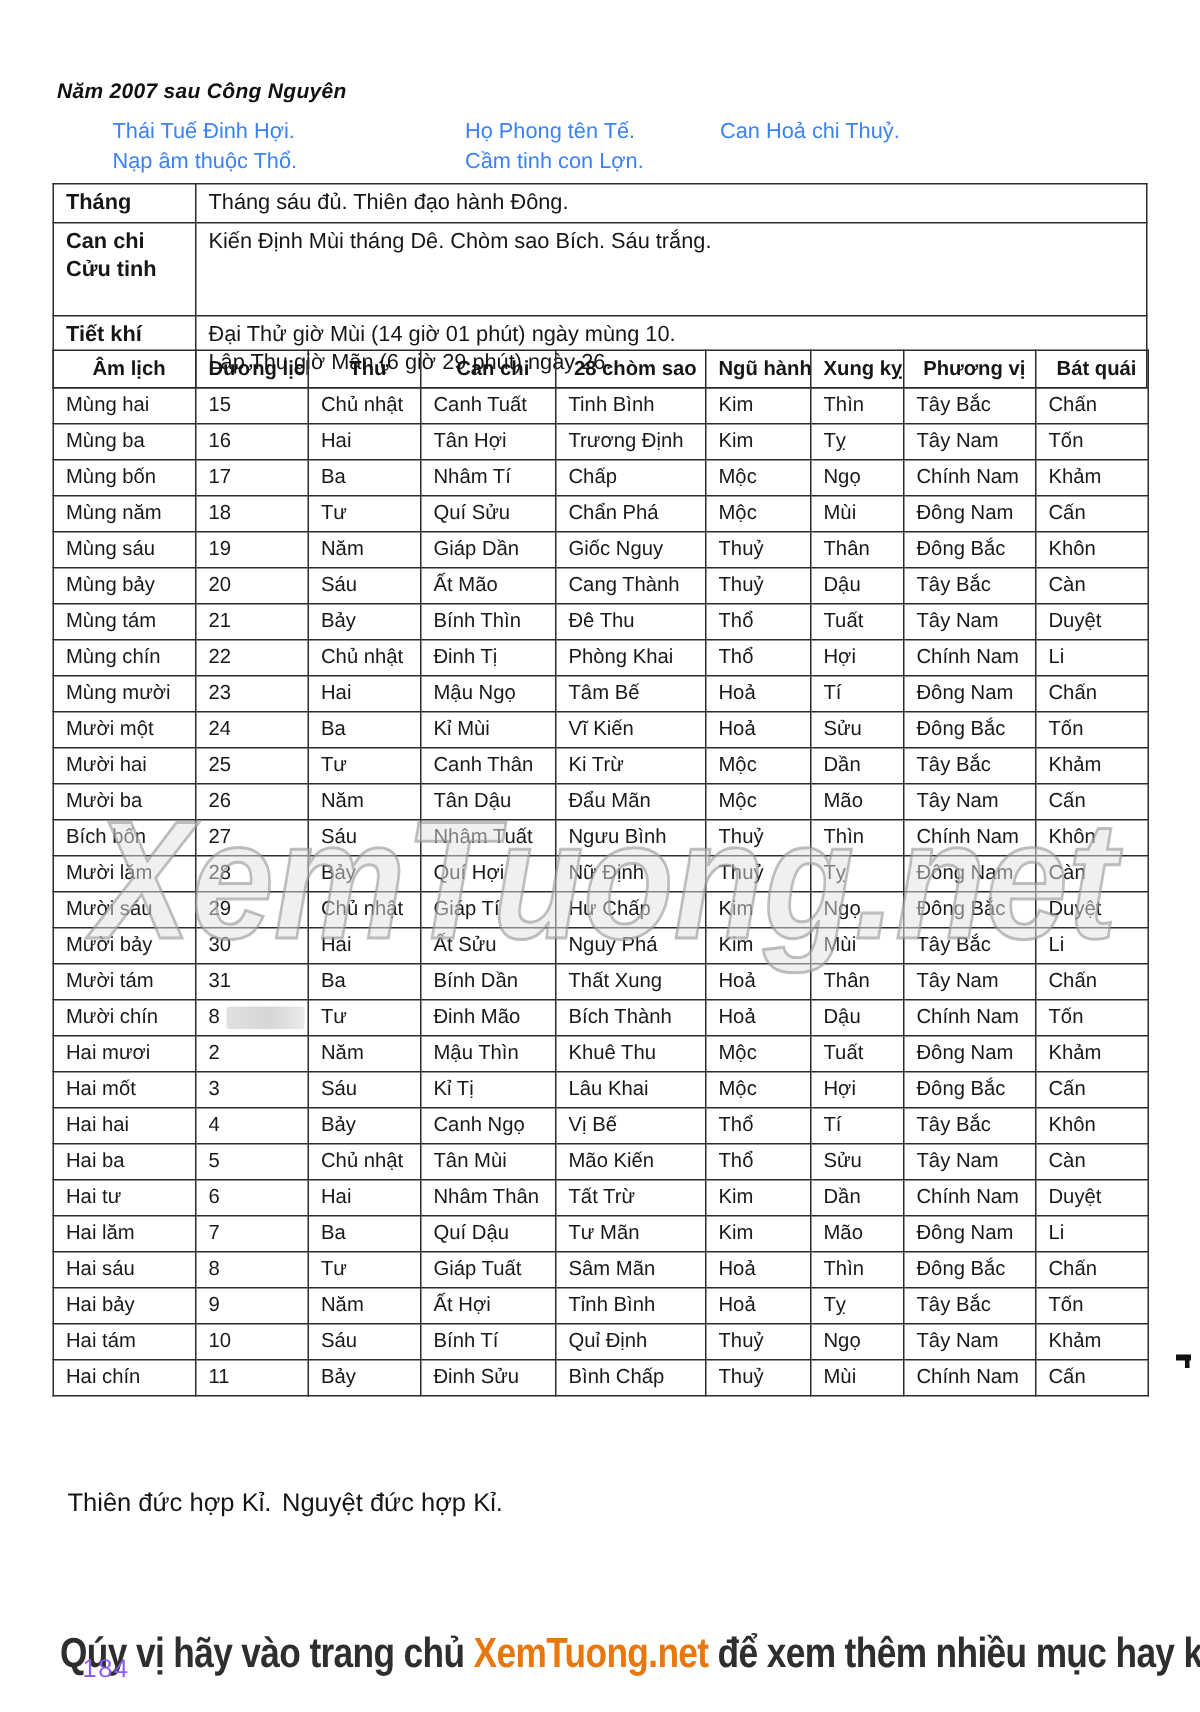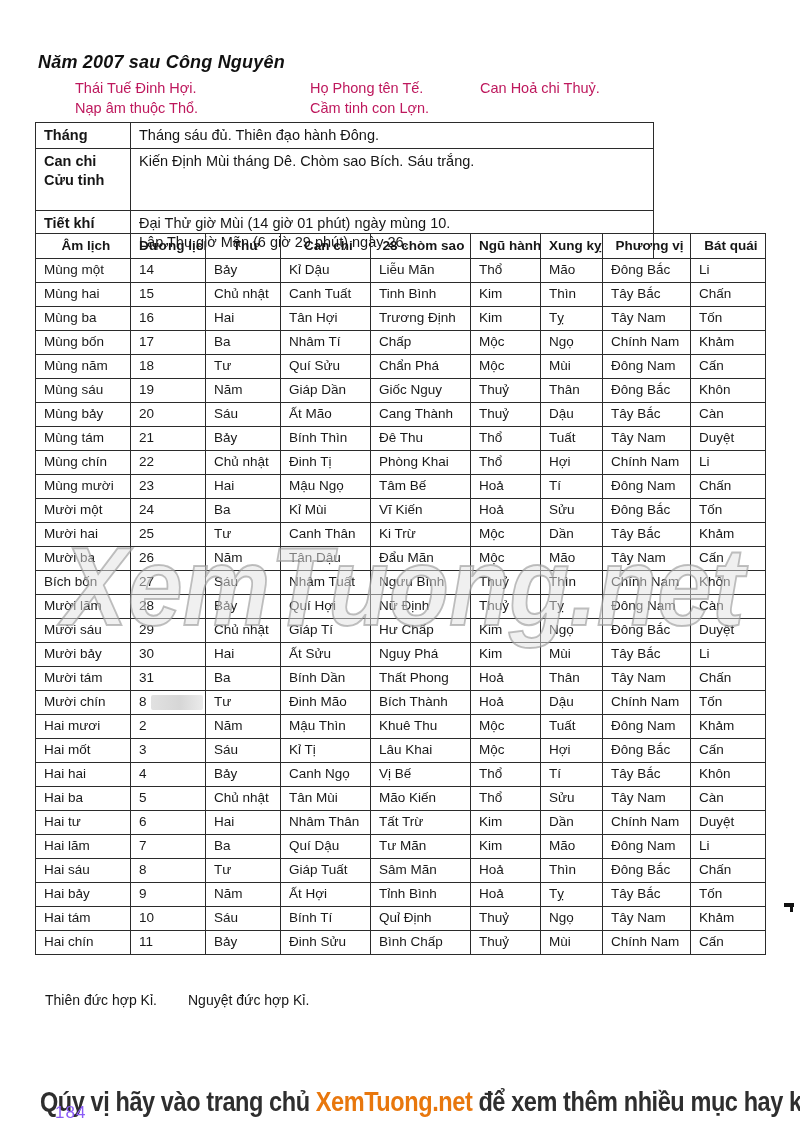--- a/index.html
+++ b/index.html
@@ -9,31 +9,31 @@
     font-family: "Liberation Sans", sans-serif;
     color: #161616;
     position: relative;
     overflow: hidden;
   }
   .page { position: absolute; inset: 0; background: #fff; }
 
   
   .doc-title {
     position: absolute; left: 38px; top: 52px;
-    font-size: 18px; font-weight: bold; font-style: italic;
+    font-size: 14px; font-weight: bold; font-style: italic;
     letter-spacing: 0.2px; color: #111;
   }
-  .hline { position: absolute; left: 0; width: 800px; height: 20px; font-size: 14.5px; color: #be185d; }
+  .hline { position: absolute; left: 0; width: 800px; height: 20px; font-size: 14.5px; color: #3b82f6; }
   .hline .h1 { position: absolute; left: 75px; }
   .hline .h2 { position: absolute; left: 310px; }
   .hline .h3 { position: absolute; left: 480px; }
 
   
   .info-table {
-    position: absolute; left: 35px; top: 122px; width: 619px;
+    position: absolute; left: 35px; top: 122px; width: 730px;
     border-collapse: collapse; table-layout: fixed;
     font-size: 14.5px;
   }
   .info-table td {
     border: 1px solid #2b2b2b;
     vertical-align: top;
     padding: 3px 6px 2px 8px;
     line-height: 19px;
   }
   .info-table td.lbl { font-weight: bold; width: 95px; }
@@ -70,21 +70,21 @@
     font-size: 112px; font-weight: bold; font-style: italic;
     letter-spacing: 0px; white-space: nowrap;
     color: rgba(226,226,226,0.50);
     -webkit-text-stroke: 2px rgba(150,150,150,0.60);
     transform: scaleX(0.88); transform-origin: left center;
     z-index: 6; pointer-events: none;
     line-height: 150px;
   }
 
   
-  .foot-notes { position: absolute; left: 0; top: 992px; width: 800px; height: 20px; font-size: 14px; }
+  .foot-notes { position: absolute; left: 0; top: 992px; width: 800px; height: 20px; font-size: 17px; }
   .foot-notes .f1 { position: absolute; left: 45px; }
   .foot-notes .f2 { position: absolute; left: 188px; }
 
   
   .tagline {
     position: absolute; left: 40px; top: 1086px;
     font-size: 28px; font-weight: bold; white-space: nowrap;
     color: #2e2e2e; letter-spacing: -0.5px;
     transform: scaleX(0.84); transform-origin: left center;
   }
@@ -159,31 +159,20 @@
         <th>Can chi</th>
         <th>28 chòm sao</th>
         <th>Ngũ hành</th>
         <th>Xung kỵ</th>
         <th>Phương vị</th>
         <th>Bát quái</th>
       </tr>
     </thead>
     <tbody>
         <tr>
-          <td>Mùng một</td>
-          <td>14</td>
-          <td>Bảy</td>
-          <td>Kỉ Dậu</td>
-          <td>Liễu Mãn</td>
-          <td>Thổ</td>
-          <td>Mão</td>
-          <td>Đông Bắc</td>
-          <td>Li</td>
-        </tr>
-        <tr>
           <td>Mùng hai</td>
           <td>15</td>
           <td>Chủ nhật</td>
           <td>Canh Tuất</td>
           <td>Tinh Bình</td>
           <td>Kim</td>
           <td>Thìn</td>
           <td>Tây Bắc</td>
           <td>Chấn</td>
         </tr>
@@ -350,21 +339,21 @@
           <td>Kim</td>
           <td>Mùi</td>
           <td>Tây Bắc</td>
           <td>Li</td>
         </tr>
         <tr>
           <td>Mười tám</td>
           <td>31</td>
           <td>Ba</td>
           <td>Bính Dần</td>
-          <td>Thất Phong</td>
+          <td>Thất Xung</td>
           <td>Hoả</td>
           <td>Thân</td>
           <td>Tây Nam</td>
           <td>Chấn</td>
         </tr>
         <tr>
           <td>Mười chín</td>
           <td>8<span class="smudge"></span></td>
           <td>Tư</td>
           <td>Đinh Mão</td>

